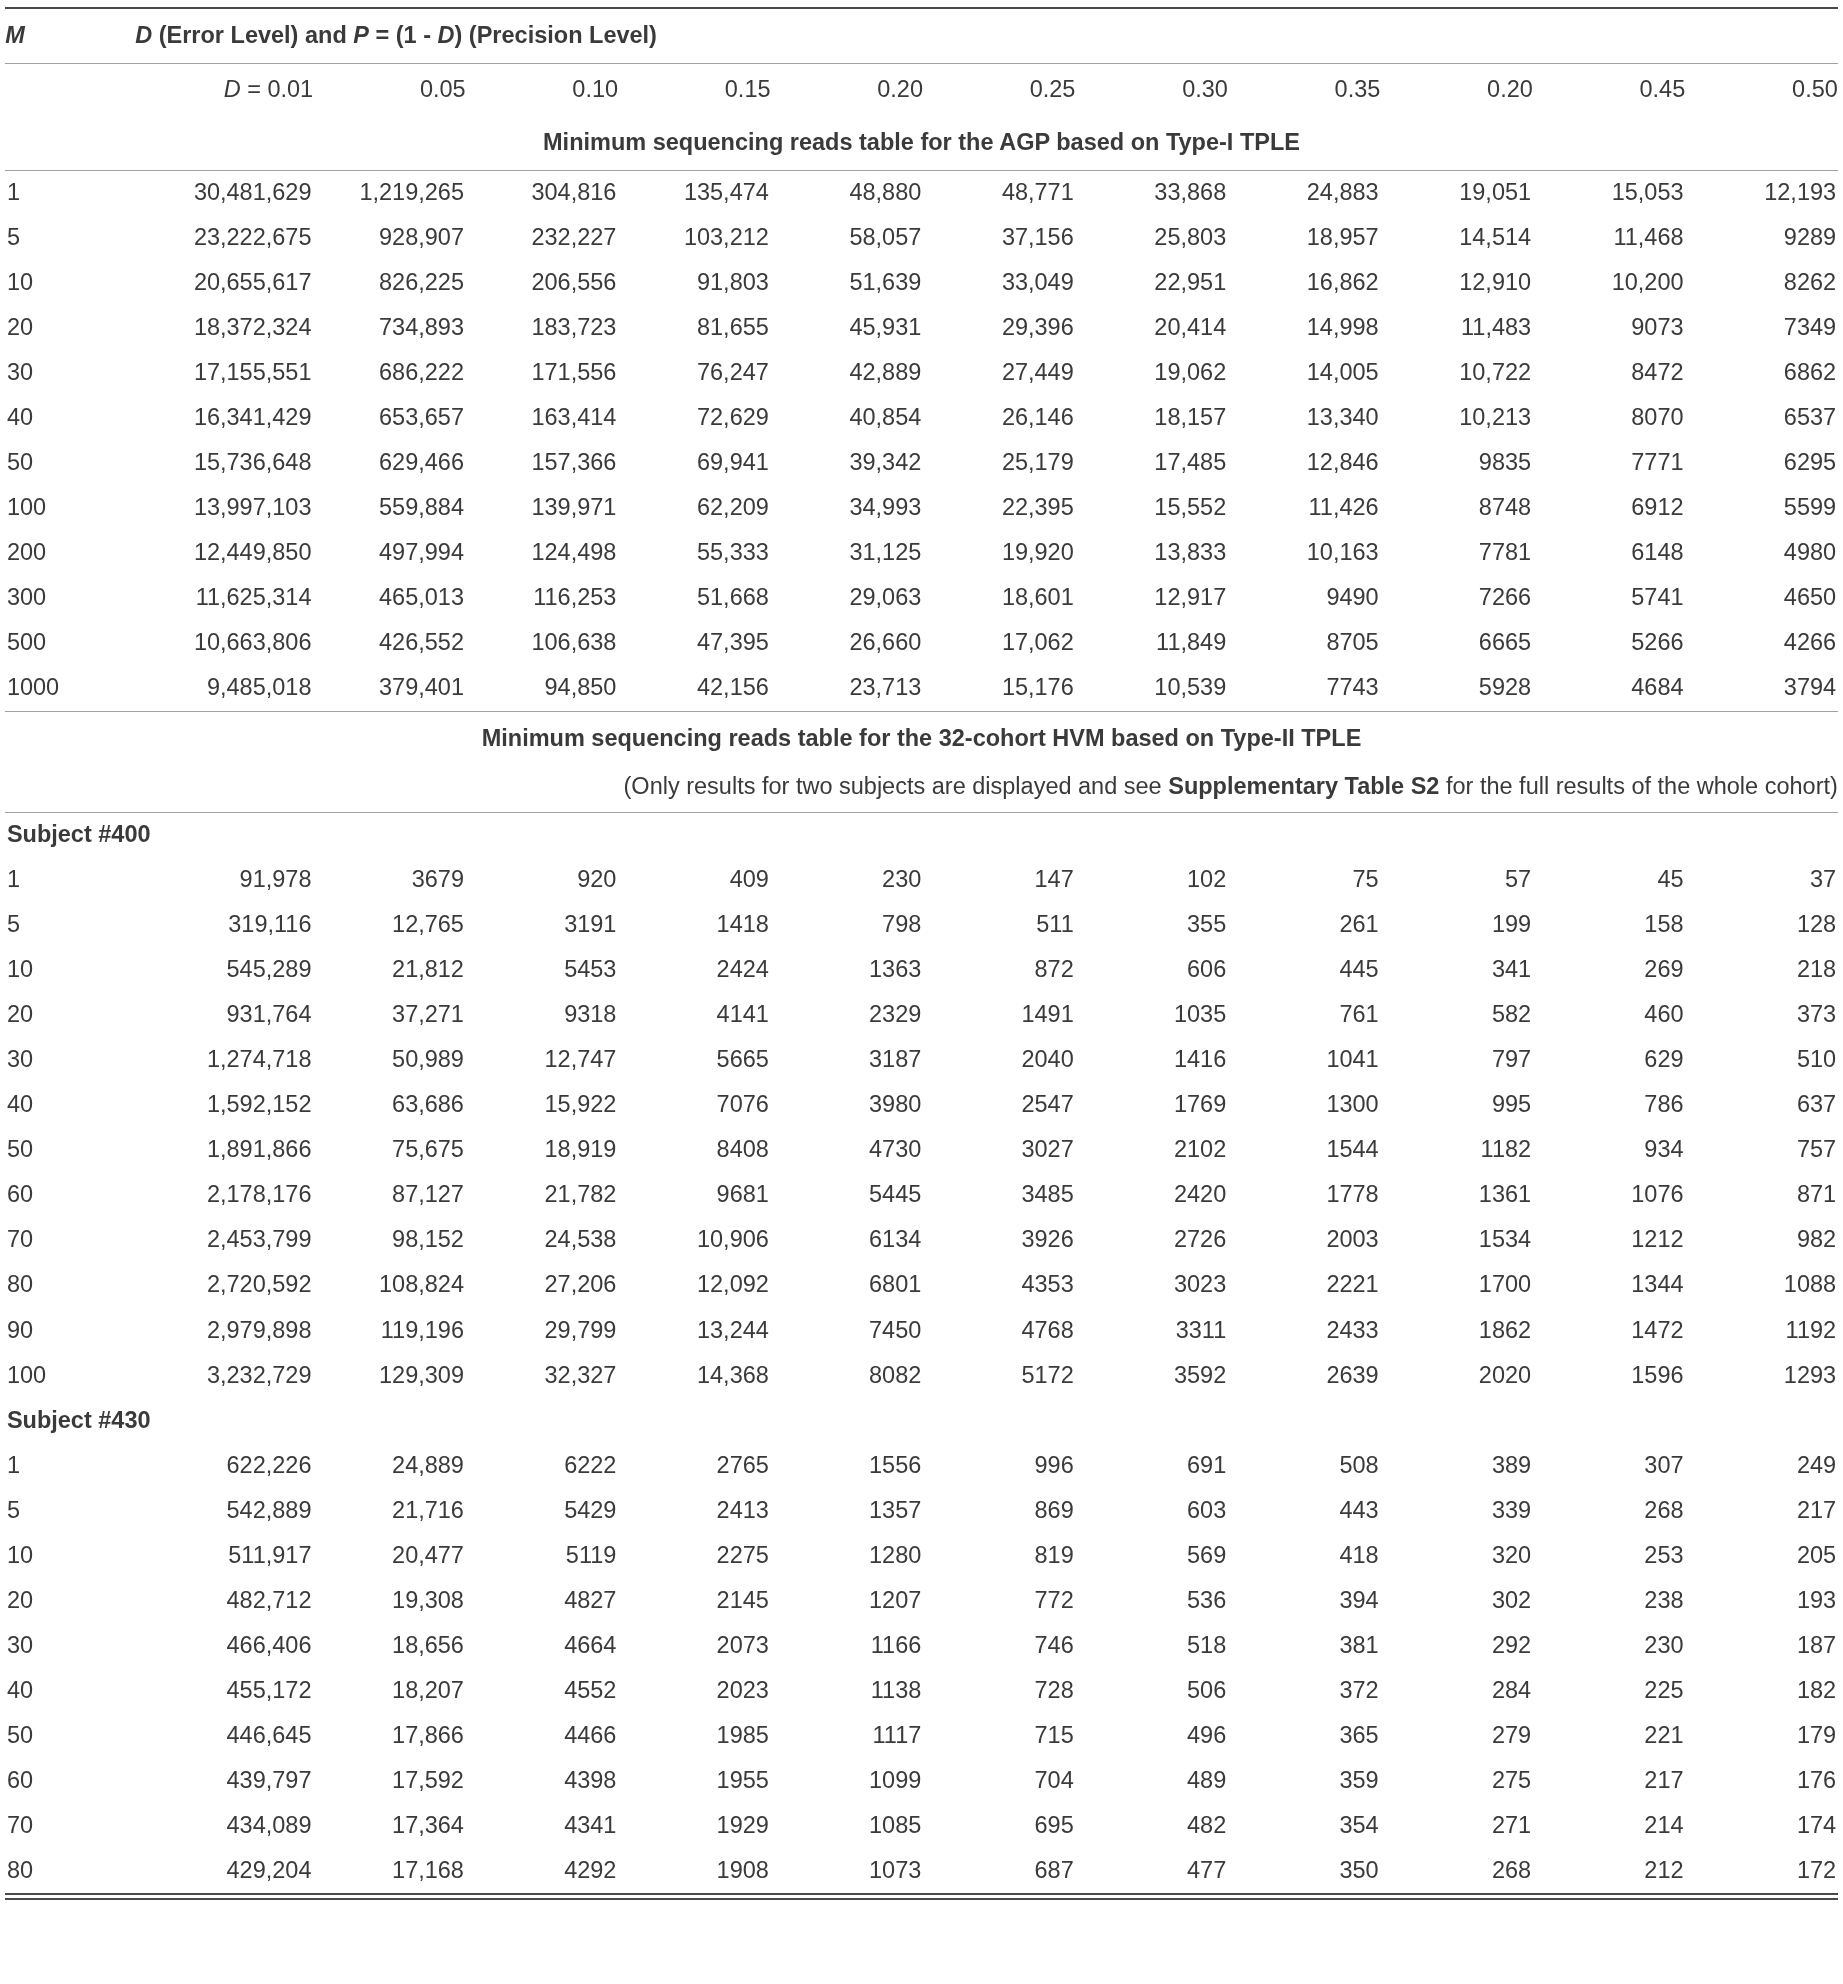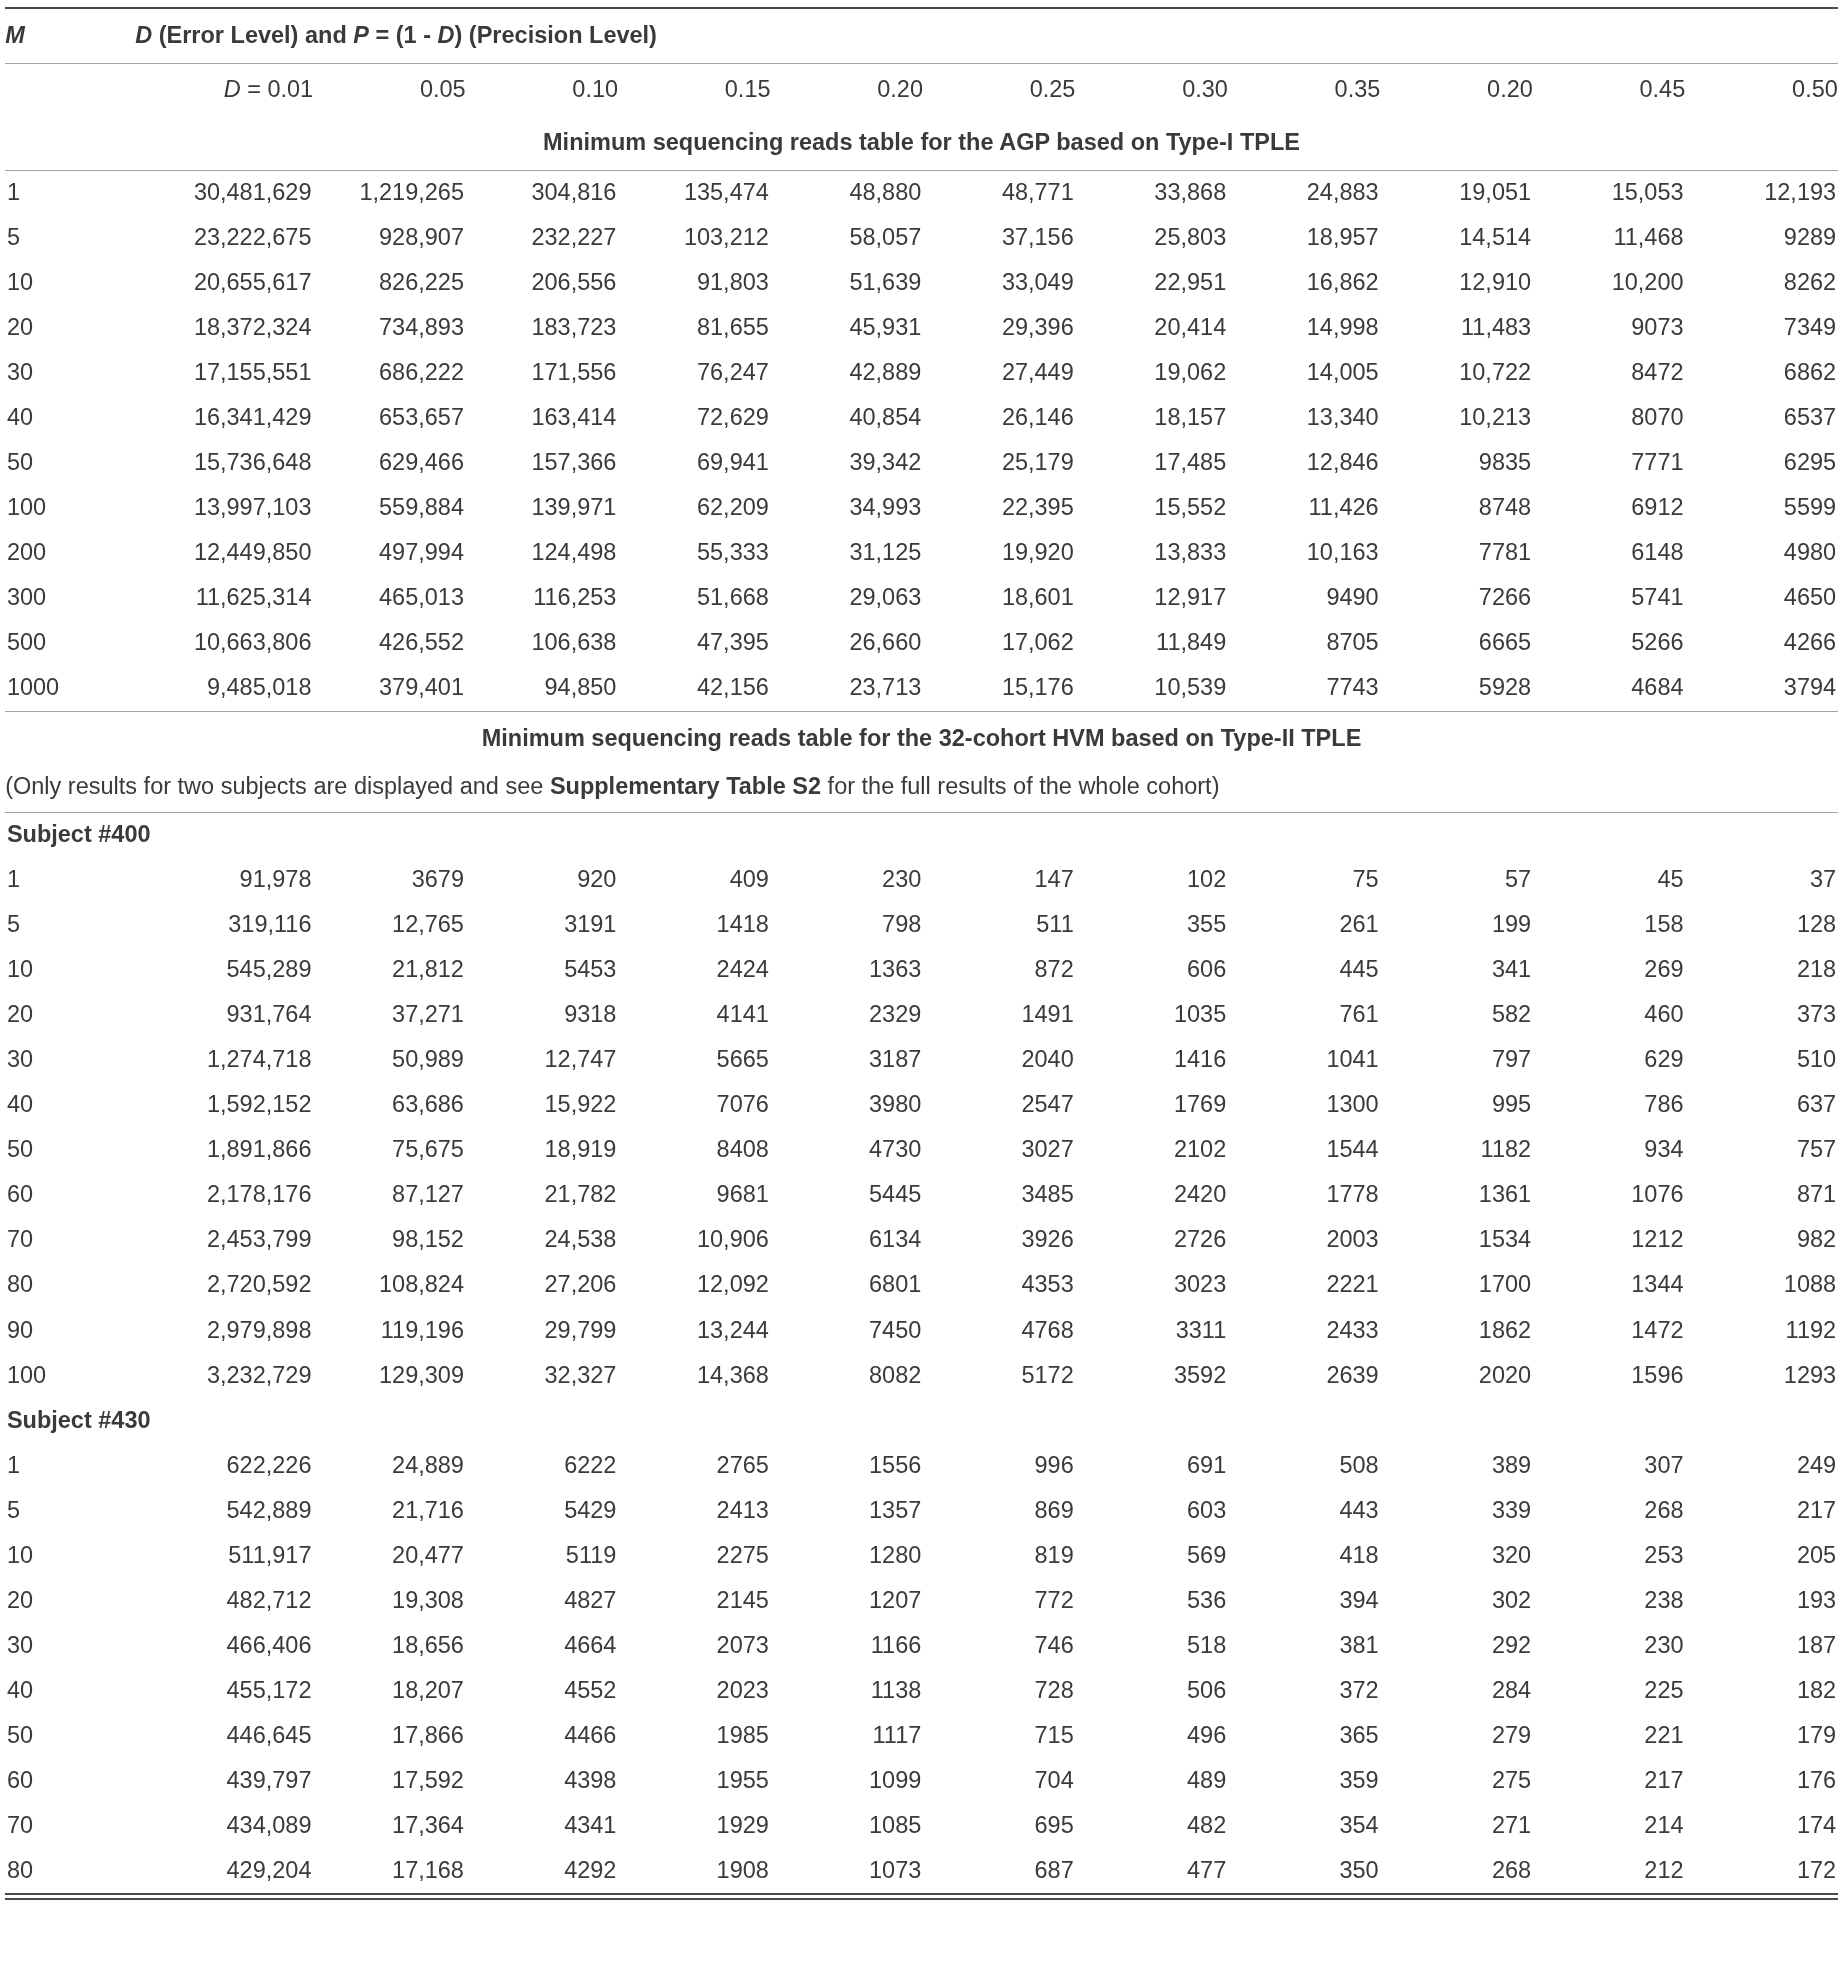--- a/index.html
+++ b/index.html
@@ -38,21 +38,21 @@
   tr.levels-row td { padding: 13px 0; }
   .m-cell { text-align: left; padding-left: 1.7px; }
   .num { text-align: right; padding-right: 1.7px; }
   .bi { font-weight: bold; font-style: italic; }
   .sec-title {
     text-align: center;
     font-weight: bold;
     padding: 14px 0;
   }
   .subtitle {
-    text-align: left;
+    text-align: right;
     font-weight: normal;
     padding: 8.7px 0 11.3px 0;
   }
   .group-label {
     text-align: left;
     font-weight: bold;
     padding-left: 1.7px;
   }
 </style>
 </head>

